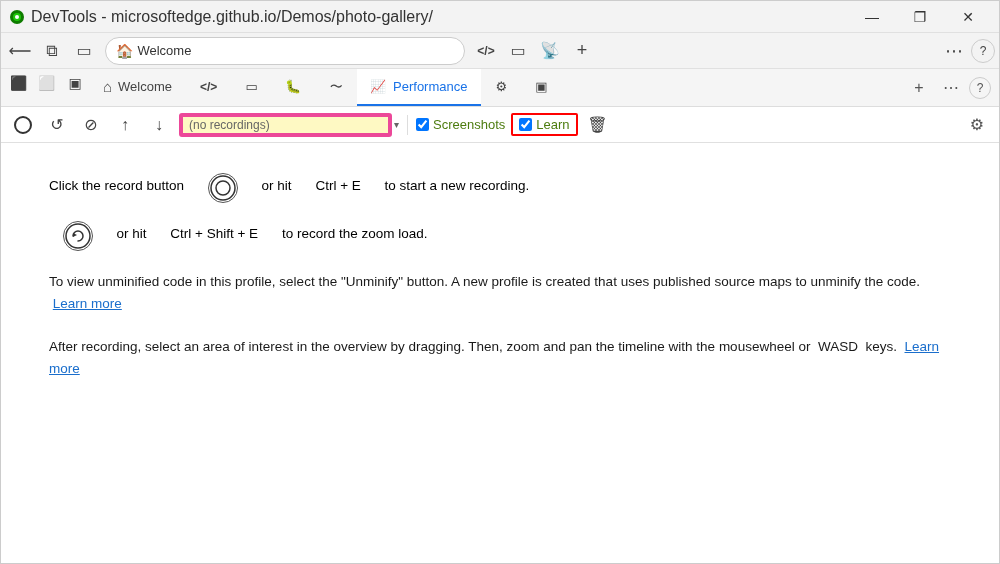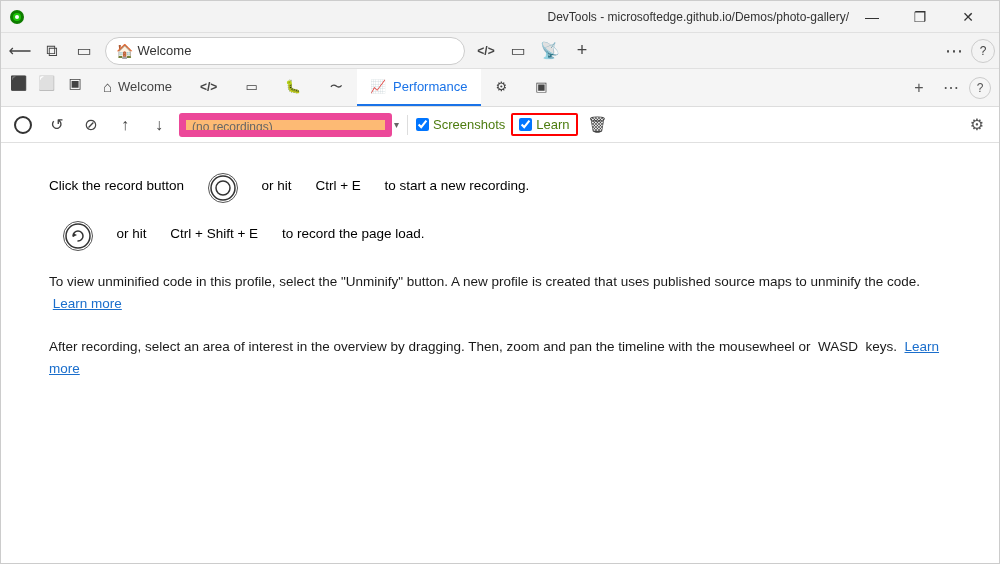--- a/index.html
+++ b/index.html
@@ -25,26 +25,25 @@
       user-select: none;
     }
     .title-bar-icon {
       width: 16px;
       height: 16px;
       margin-right: 6px;
       flex-shrink: 0;
     }
     .title-bar-title {
       flex: 1;
-      font-size: 12px;
+      font-size: 16px;
       color: #333;
       white-space: nowrap;
       overflow: hidden;
       text-overflow: ellipsis;
-      text-align: right;
     }
     .title-bar-controls {
       display: flex;
       gap: 2px;
     }
     .title-btn {
       width: 46px;
       height: 32px;
       display: flex;
       align-items: center;
@@ -175,23 +174,23 @@
     .tb-select-group {
       display: flex;
       align-items: center;
       gap: 2px;
       flex: 1;
       max-width: 220px;
     }
     .tb-select {
       flex: 1;
       height: 24px;
-      border: 7px solid #ec4899;
+      border: 4px solid #ec4899;
       border-radius: 3px;
-      background: #fdba74;
+      background: #fef9c3;
       font-size: 12px;
       color: #666;
       padding: 0 6px;
       appearance: none;
       cursor: pointer;
     }
     .tb-dropdown-arrow {
       font-size: 10px;
       color: #666;
       cursor: pointer;
@@ -435,21 +434,21 @@
     <span class="inline-icon reload-circle">
       <svg width="28" height="28" viewBox="0 0 28 28">
         <circle cx="14" cy="14" r="12" fill="none" stroke="#333" stroke-width="1.5"></circle>
         <path d="M9,14 a5,5 0 1,1 5,5" fill="none" stroke="#333" stroke-width="1.5" stroke-linecap="round"></path>
         <polygon points="9,11 9,15 13,13" fill="#333"></polygon>
       </svg>
     </span>
     &nbsp;
     <span>or hit</span>
     &nbsp;<span class="bold">Ctrl + Shift + E</span>&nbsp;
-    <span>to record the page load.</span>
+    <span>to record the zoom load.</span>
   </div>
 
   <div class="paragraph-block">
     <span>To view unminified code in this profile, select the "Unminify" button. A new profile is created that uses published source maps to unminify the code.</span>
     &nbsp;<a class="learn-more">Learn more</a>
   </div>
 
   <div class="paragraph-block">
     <span>After recording, select an area of interest in the overview by dragging. Then, zoom and pan the timeline with the mousewheel or</span>
     &nbsp;<span class="bold">WASD</span>&nbsp;

